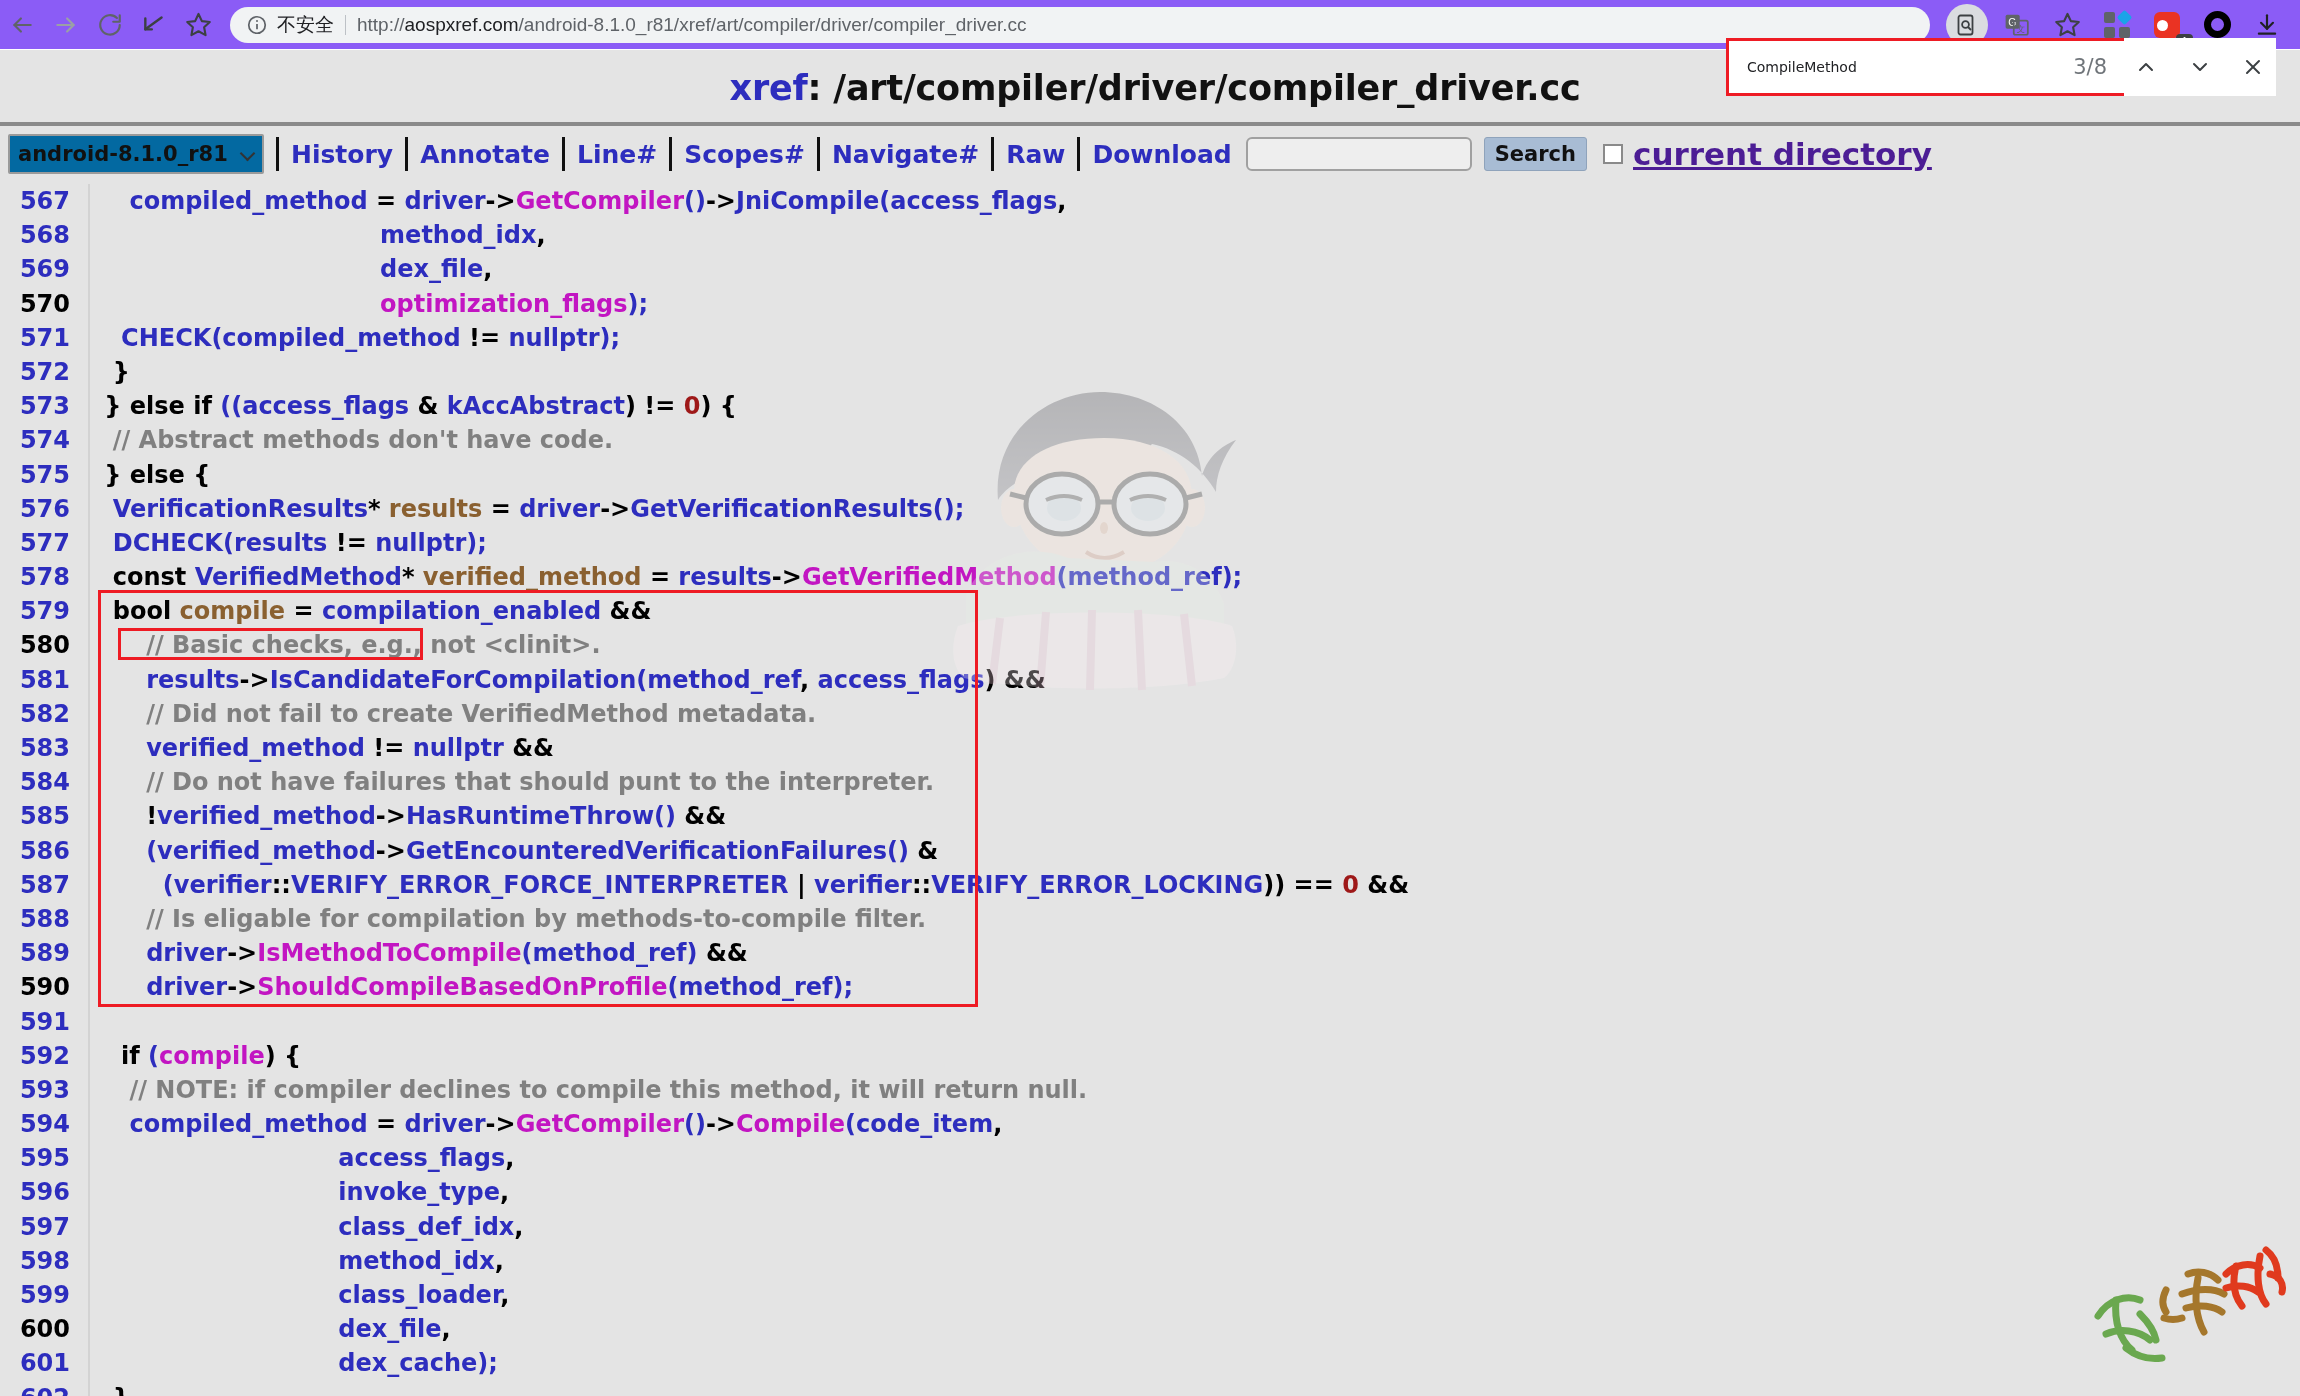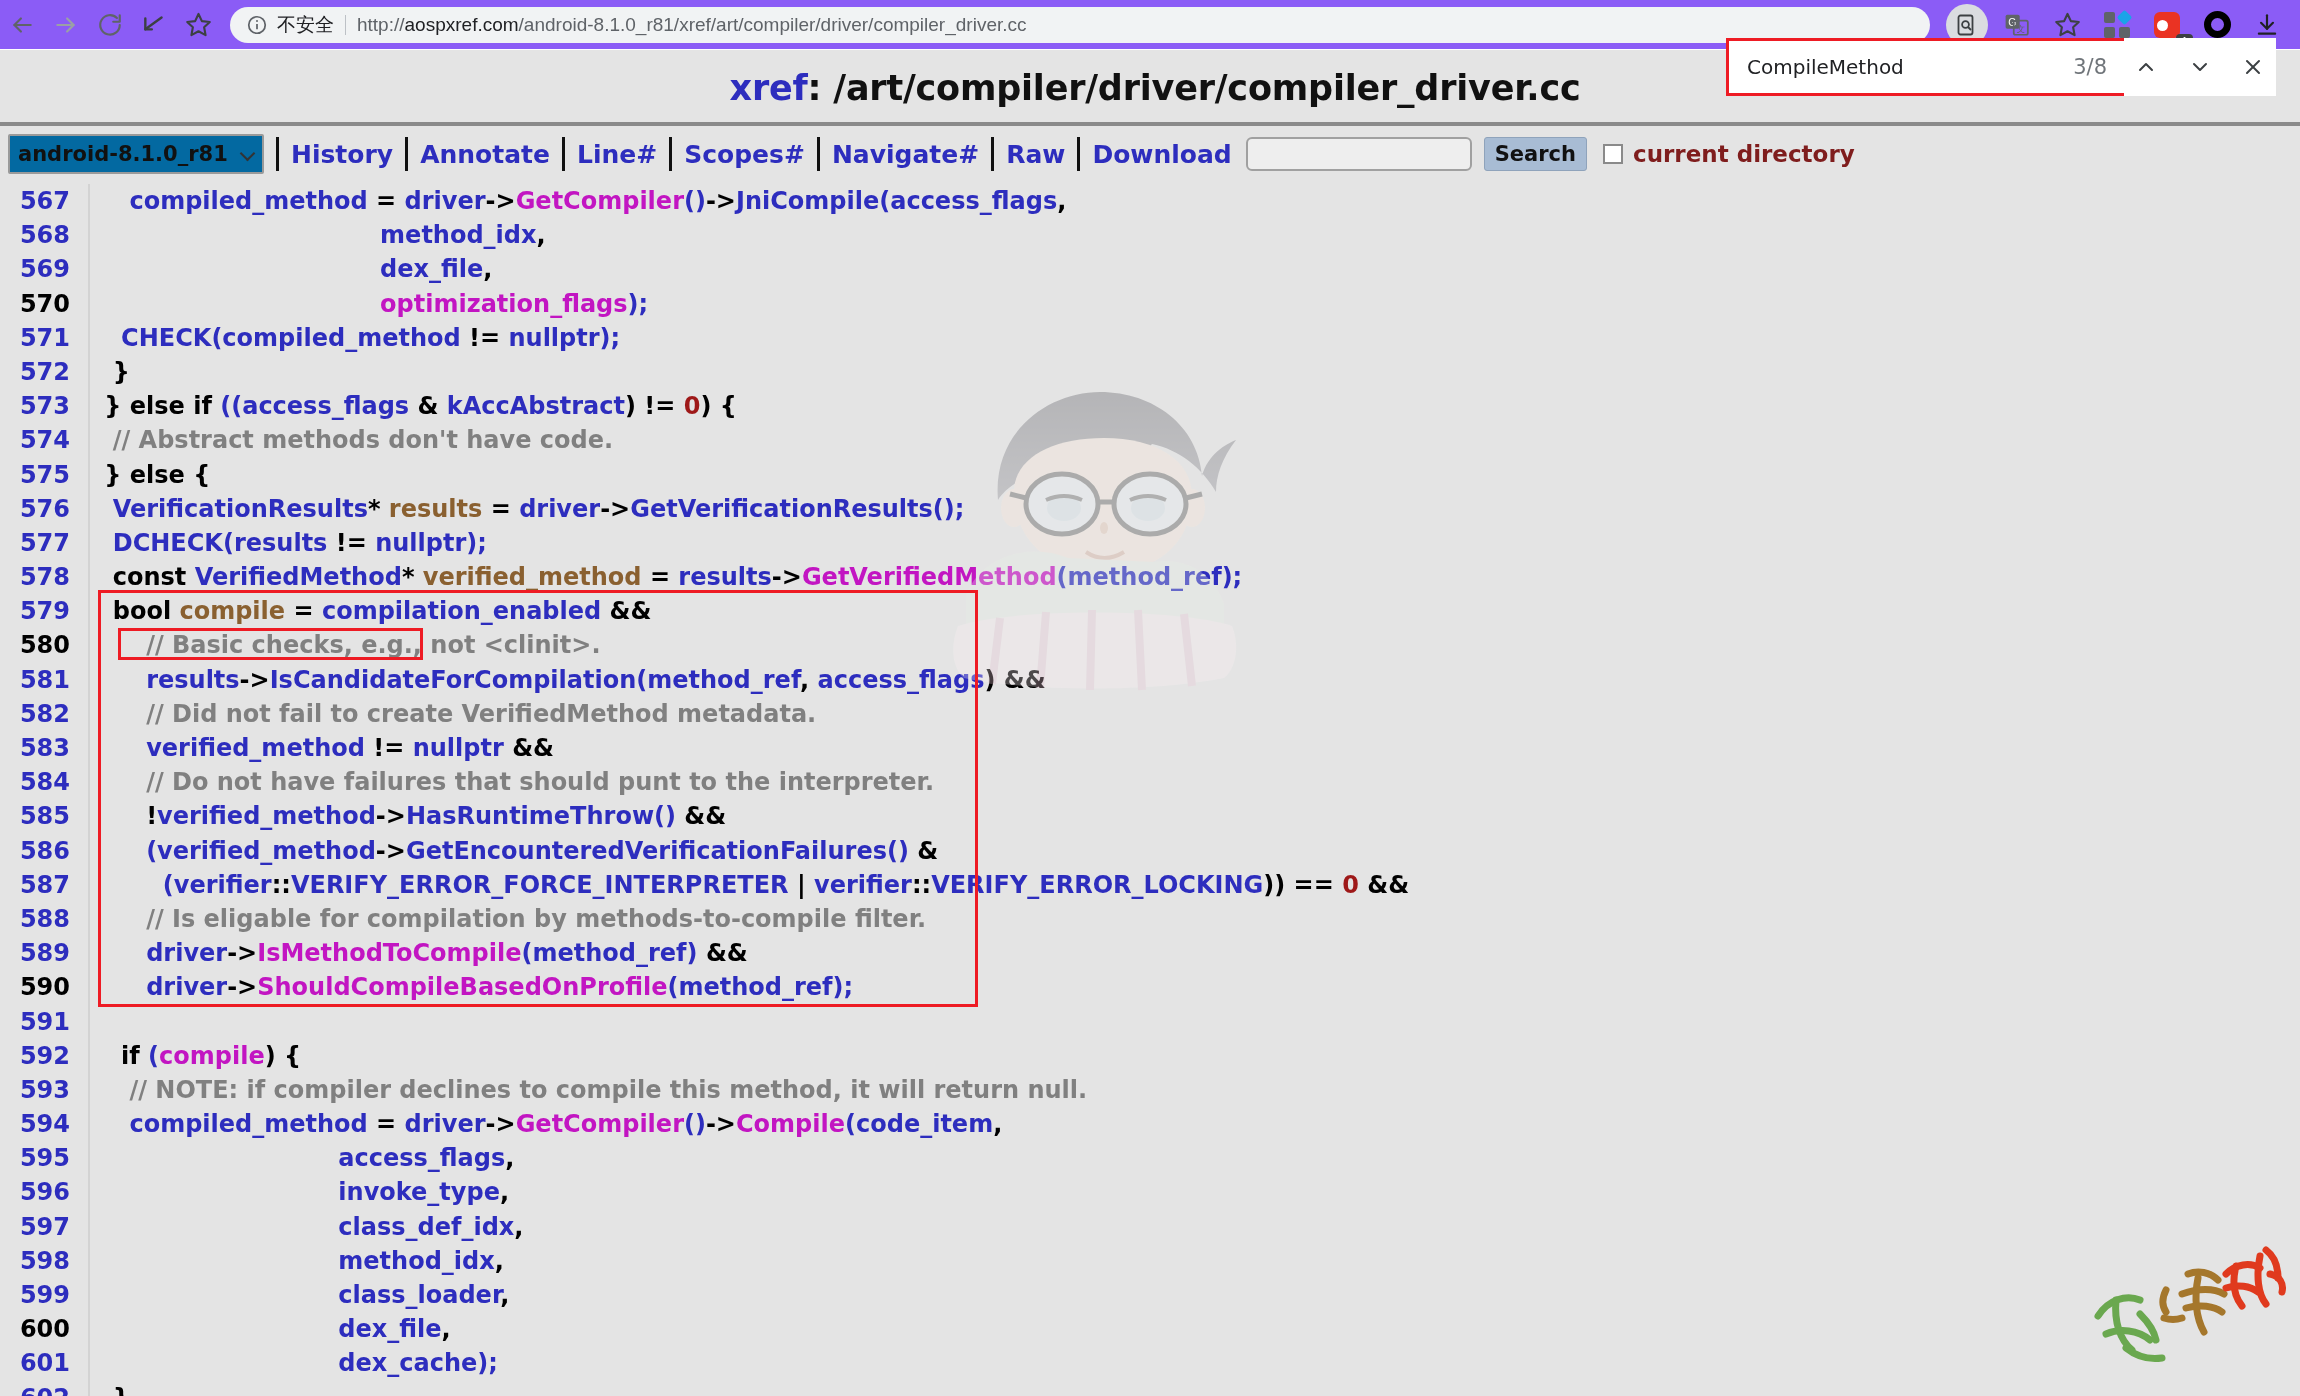--- a/index.html
+++ b/index.html
@@ -88,21 +88,21 @@
   #find-bar {
     position: absolute; right: 172px; top: 38px;
     width: 402px; height: 58px;
     background: #ffffff;
     border: 3px solid #ee1b24;
     display: flex; align-items: center;
     z-index: 40;
   }
   #find-input-text {
     flex: 1 1 auto; padding-left: 18px;
-    font-size: 20px; color: #202124;
+    font-size: 14px; color: #202124;
     font-family: "DejaVu Sans", sans-serif;
     white-space: nowrap; overflow: hidden;
   }
   #find-count {
     flex: 0 0 auto; font-size: 21px; color: #70757a; padding-right: 18px;
     font-family: "DejaVu Sans", sans-serif;
   }
   #find-controls {
     position: absolute; right: 24px; top: 38px;
     height: 58px; width: 152px;
@@ -187,23 +187,24 @@
     border: 1px solid #8fa3bb;
     border-radius: 3px;
     height: 34px; padding: 0 10px;
   }
   #curdir-checkbox {
     width: 20px; height: 20px;
     background: #fff; border: 2px solid #8a8a8a;
     margin-left: 16px; margin-right: 10px; flex: 0 0 auto;
   }
   #curdir-label {
-    font-size: 23px; font-weight: bold; color: #7f1d1d;
+    font-size: 31px; font-weight: bold; color: #4c1d95;
     font-family: "DejaVu Sans", sans-serif;
     white-space: nowrap;
+    text-decoration: underline;
   }
 
   
   #code-area {
     position: relative;
     margin-top: 4px;
     font-family: "DejaVu Sans", sans-serif;
     font-size: 24px;
     font-weight: bold;
     line-height: 34.2px;

